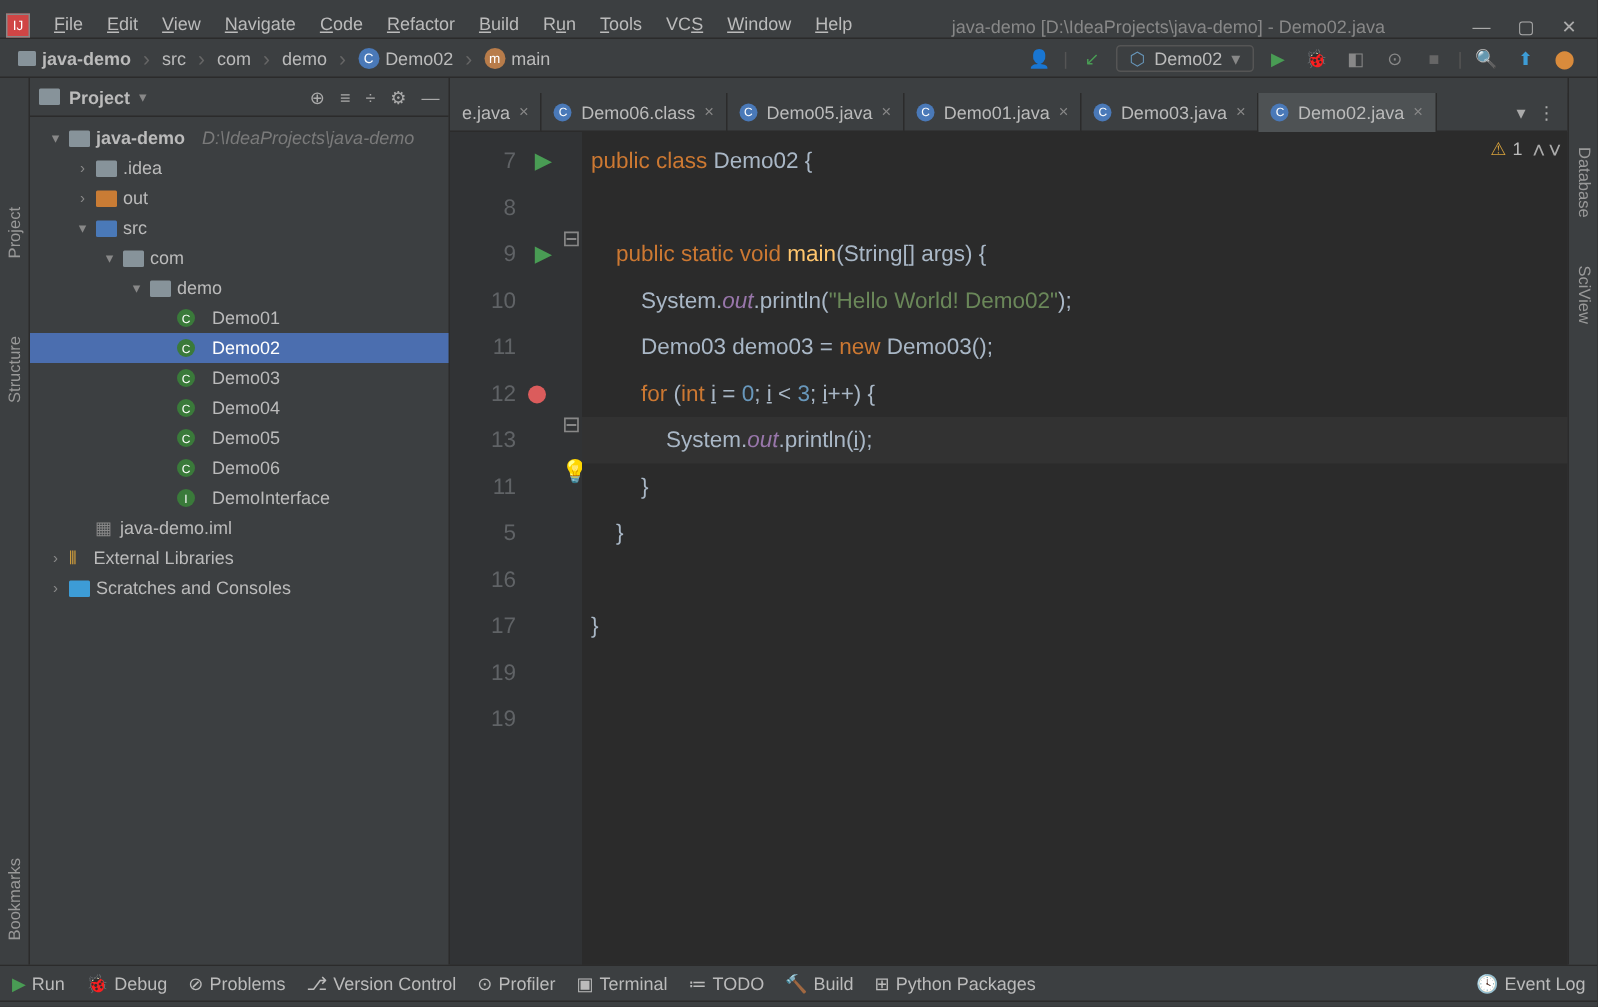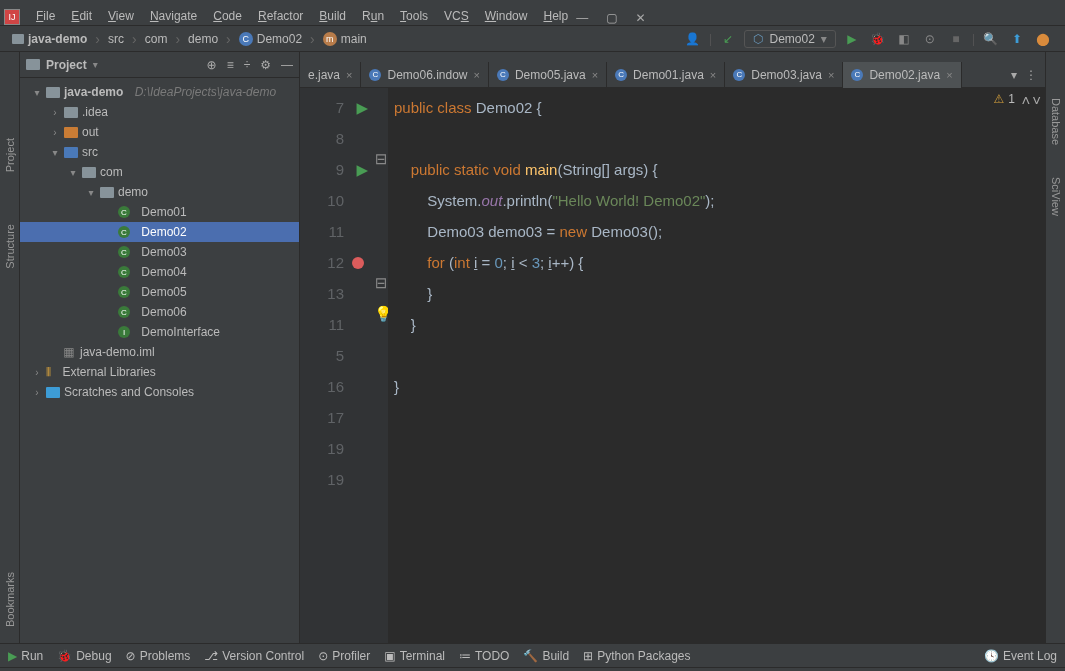--- a/index.html
+++ b/index.html
@@ -84,20 +84,21 @@
   <div class="menu-item"><u>V</u>iew</div>
   <div class="menu-item"><u>N</u>avigate</div>
   <div class="menu-item"><u>C</u>ode</div>
   <div class="menu-item"><u>R</u>efactor</div>
   <div class="menu-item"><u>B</u>uild</div>
   <div class="menu-item">R<u>u</u>n</div>
   <div class="menu-item"><u>T</u>ools</div>
   <div class="menu-item">VC<u>S</u></div>
   <div class="menu-item"><u>W</u>indow</div>
   <div class="menu-item"><u>H</u>elp</div>
+  <div class="title-text">java-demo [D:\IdeaProjects\java-demo] - Demo02.java</div>
   <div class="win-controls">
     <span>—</span>
     <span>▢</span>
     <span>✕</span>
   </div>
 </div>
 
 <div class="nav-bar">
   <div class="crumb">
       <span class="folder-icon"></span>
@@ -234,21 +235,21 @@
   </div>
 
   <div class="editor-area">
     <div class="tabs">
       <div class="tab">
           <span>e.java</span>
           <span class="close">×</span>
         </div>
       <div class="tab">
           <span class="c-circle" style="width:12px;height:12px;font-size:8px">C</span>
-          <span>Demo06.indow</span>
+          <span>Demo06.class</span>
           <span class="close">×</span>
         </div>
       <div class="tab">
           <span class="c-circle" style="width:12px;height:12px;font-size:8px">C</span>
           <span>Demo05.java</span>
           <span class="close">×</span>
         </div>
       <div class="tab">
           <span class="c-circle" style="width:12px;height:12px;font-size:8px">C</span>
           <span>Demo01.java</span>
@@ -295,20 +296,21 @@
         <div style="height:31px;color:#888;text-align:center">⊟</div>
         <div style="height:31px;color:#d9a33c;text-align:center">💡</div>
       </div>
       <div class="code">
         <div class="code-line"><span class="kw">public class </span><span class="type">Demo02 </span>{</div>
         <div class="code-line"></div>
         <div class="code-line">    <span class="kw">public static void </span><span style="color:#ffc66d">main</span>(String[] args) {</div>
         <div class="code-line">        System.<span class="field">out</span>.println(<span class="str">"Hello World! Demo02"</span>);</div>
         <div class="code-line">        Demo03 demo03 = <span class="kw">new</span> Demo03();</div>
         <div class="code-line">        <span class="kw">for</span> (<span class="kw">int</span> <span class="underline">i</span> = <span class="num">0</span>; <span class="underline">i</span> &lt; <span class="num">3</span>; <span class="underline">i</span>++) {</div>
+        <div class="code-line hl">            System.<span class="field">out</span>.println(<span class="underline">i</span>);</div>
         <div class="code-line">        }</div>
         <div class="code-line">    }</div>
         <div class="code-line"></div>
         <div class="code-line">}</div>
         <div class="code-line"></div>
         <div class="warn-badge">
             <span class="warn-tri">⚠</span>
             <span>1</span>
           </div>
         <div class="nav-arrows">

